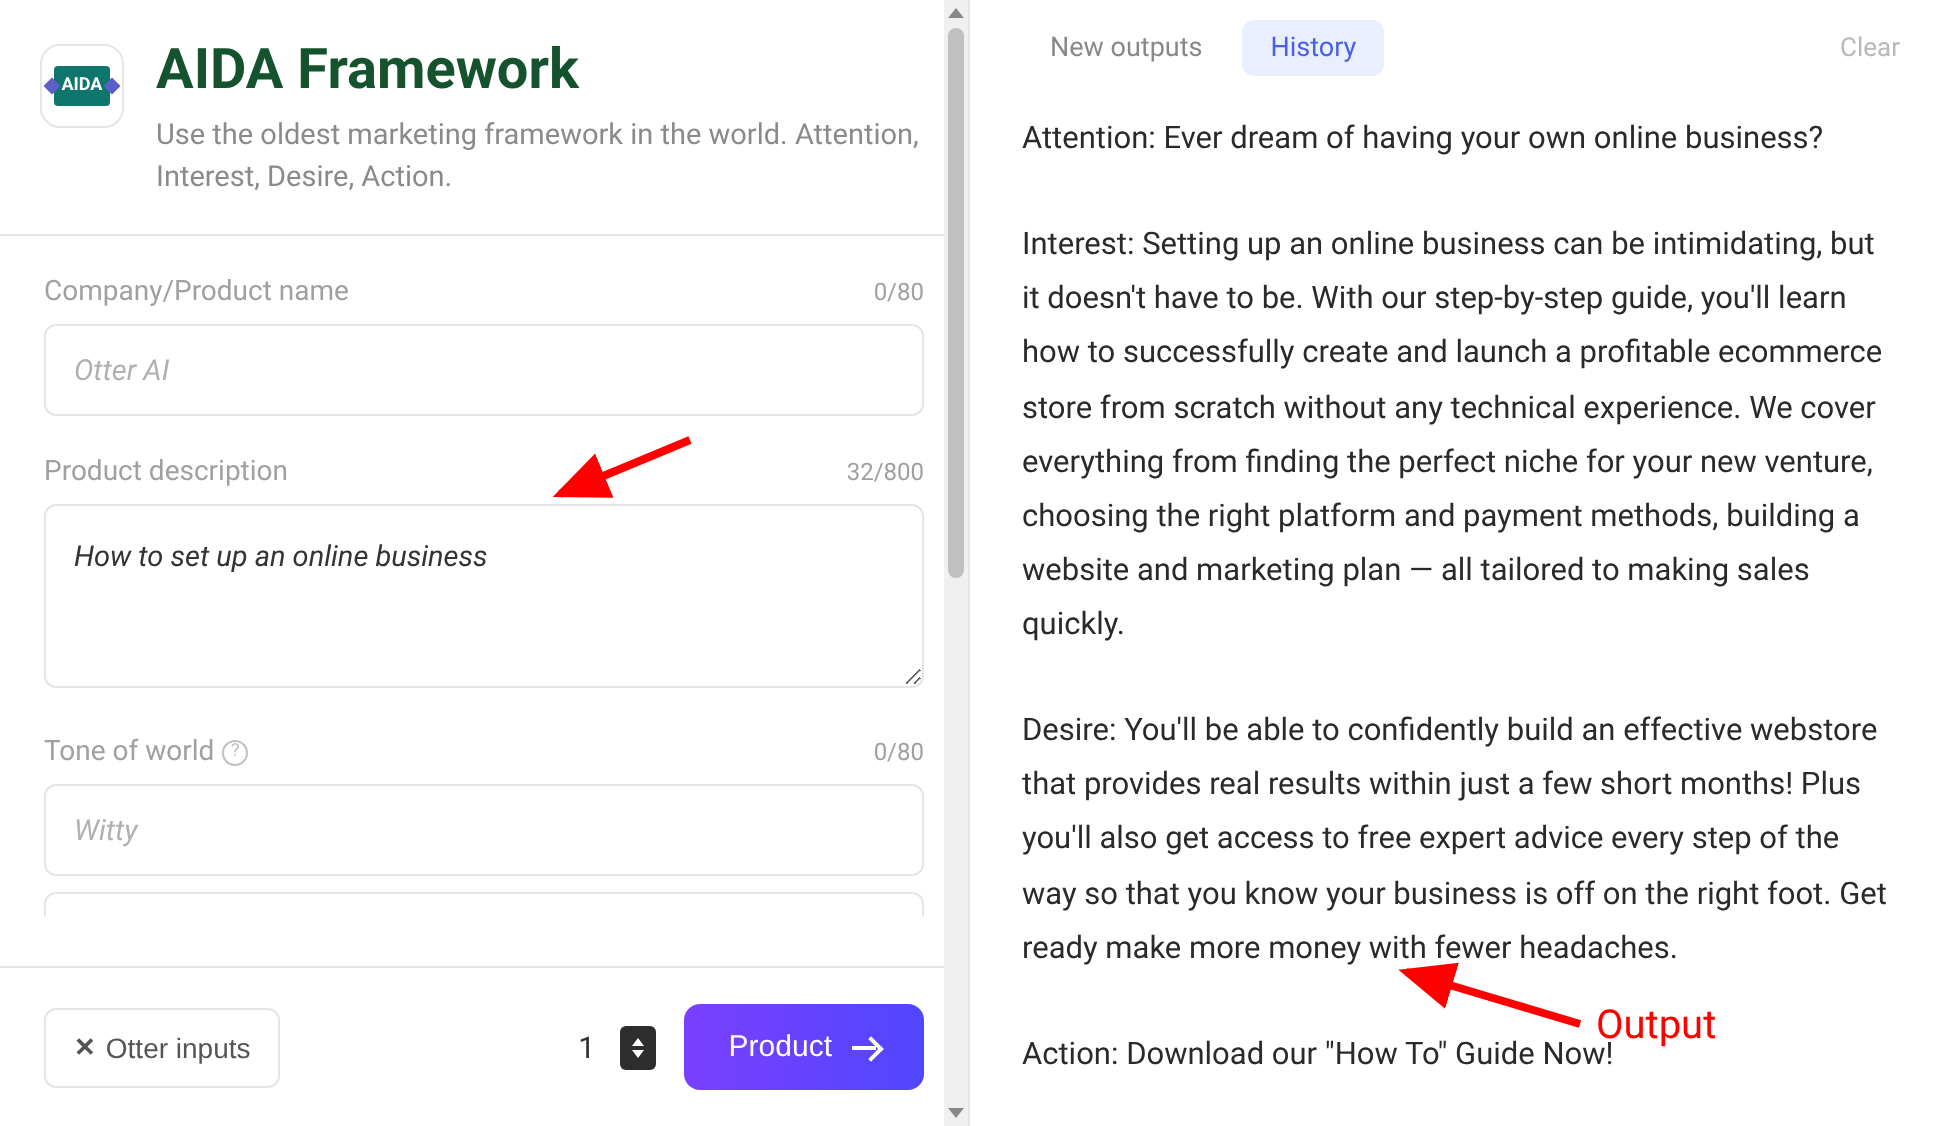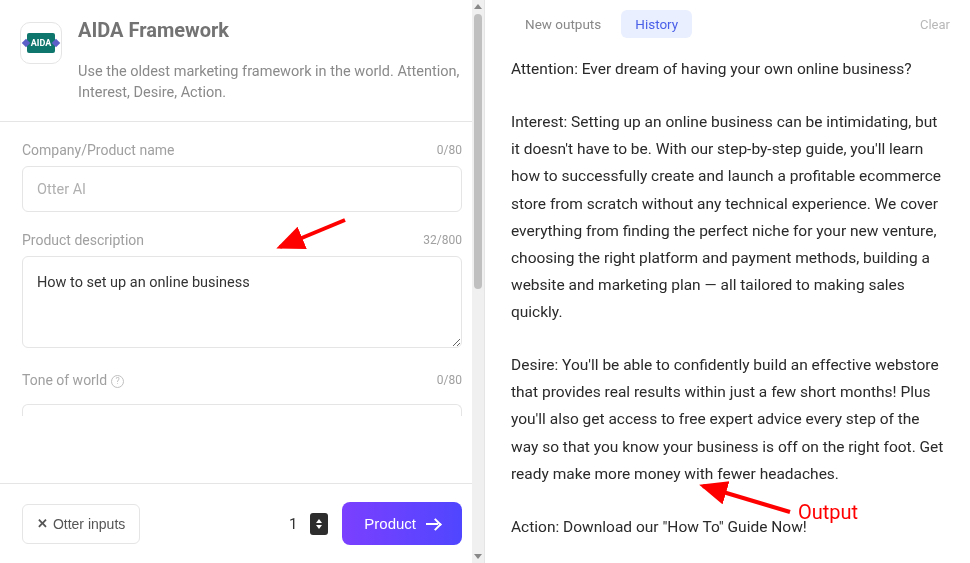--- a/index.html
+++ b/index.html
@@ -60,24 +60,24 @@
       content: '';
       position: absolute;
       width: 6px;
       height: 6px;
       background: #5b5fc7;
       transform: rotate(45deg);
     }
     .aida-badge::before { left: -4px; }
     .aida-badge::after { right: -4px; }
     .header h1 {
-      font-size: 20px;
+      font-size: 28px;
       font-weight: 700;
-      color: #737373;
-      margin-bottom: 19px;
+      color: #14532d;
+      margin-bottom: 6px;
     }
     .header p {
       font-size: 14.5px;
       color: #8a8a8a;
       line-height: 1.45;
     }
     .form-section {
       padding: 20px 22px 0;
     }
     .field-row {
@@ -110,20 +110,21 @@
     .text-input, .textarea {
       width: 100%;
       border: 1px solid #e5e5e5;
       border-radius: 6px;
       padding: 17px 14px;
       font-size: 14.5px;
       color: #333;
       font-family: inherit;
       outline: none;
       background: #fff;
+      font-style: italic;
     }
     .text-input { height: 46px; }
     .textarea {
       height: 92px;
       resize: both;
     }
     .text-input::placeholder, .textarea::placeholder { color: #b0b0b0; }
     .bottom-bar {
       border-top: 1px solid #e5e5e5;
       padding: 18px 22px;
@@ -335,20 +336,21 @@
       <textarea class="textarea" style="">How to set up an online business</textarea>
     </div>
 
     <div class="form-section">
       <div class="field-row">
         <span class="field-label">
           <span>Tone of world</span><span class="help-icon">?</span>
         </span>
         <span class="field-count">0/80</span>
       </div>
+      <input class="text-input" type="text" placeholder="Witty" style="">
     </div>
 
     <div class="form-section" style="padding-top:8px">
       <div style="height:12px;border:1px solid #e5e5e5;border-bottom:none;border-radius:6px 6px 0 0"></div>
     </div>
   </div>
 
   <div class="bottom-bar">
     <button class="clear-btn">
       <span class="x-icon">✕</span>

